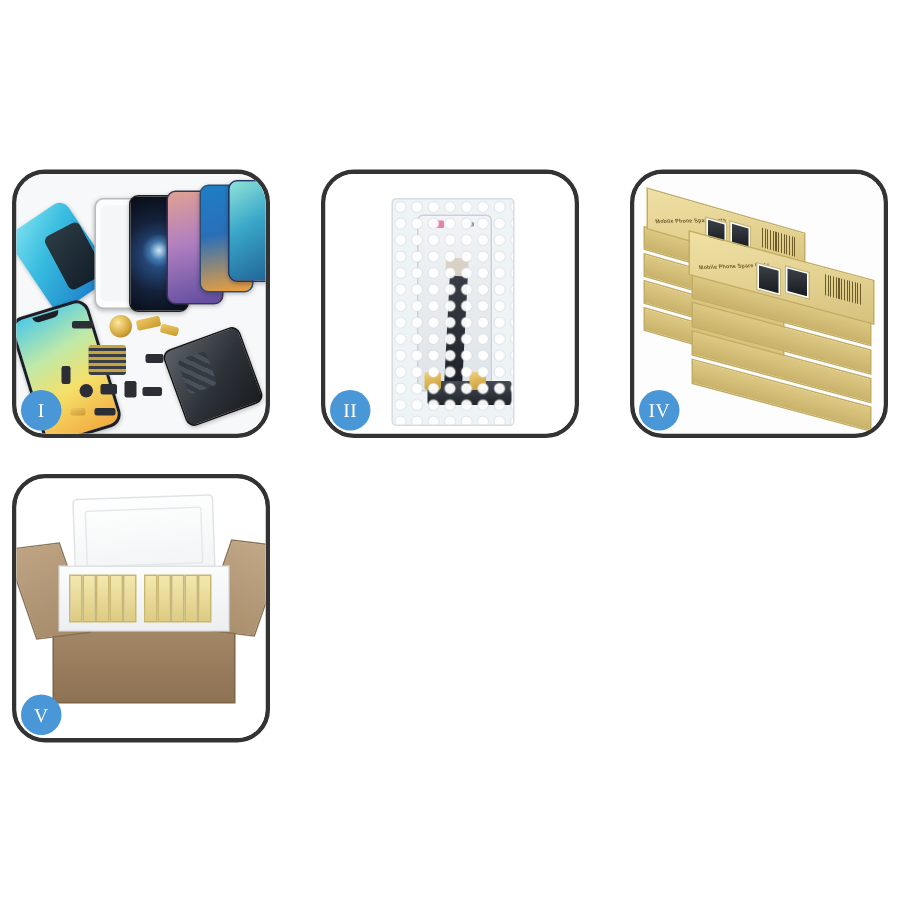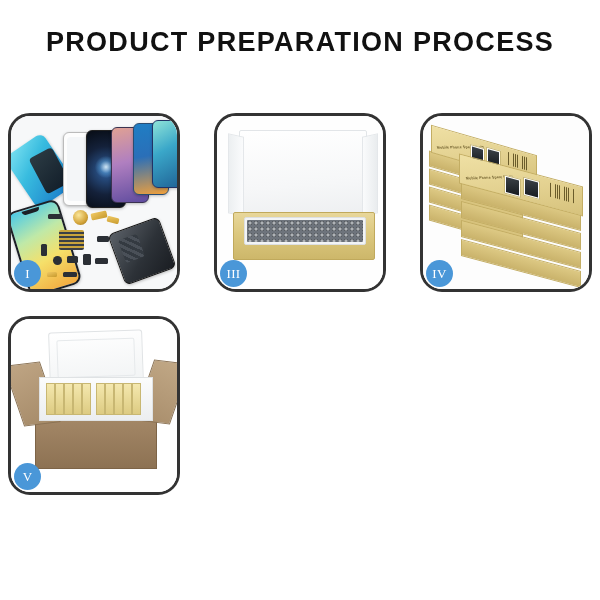--- a/index.html
+++ b/index.html
@@ -186,21 +186,20 @@
     background:linear-gradient(180deg,rgba(160,139,108,.9),rgba(142,121,92,.9));
     transform:rotate(12deg);}
   .tab{position:absolute;background:rgba(130,108,80,.55);border-radius:1px;}
 </style>
 </head>
 <body>
 
 <div class="page">
 
   <div class="header">
-    <div class="title">PRODUCT PREPARATION PROCESS</div>
   </div>
 
   <div class="grid">
 
     <div class="panel">
       <div class="stage p1">
         <div class="ph flex"></div>
         <div class="ph s1"></div>
         <div class="ph s2"></div>
         <div class="ph s3"></div>
@@ -218,32 +217,37 @@
         <div class="chip" style="left:84px;top:142px;width:13px;height:6px;"></div>
         <div class="chip" style="left:30px;top:128px;width:6px;height:12px;"></div>
         <div class="gold" style="left:80px;top:96px;width:16px;height:7px;transform:rotate(-12deg);"></div>
         <div class="gold" style="left:96px;top:101px;width:12px;height:6px;transform:rotate(14deg);"></div>
         <div class="gold" style="left:36px;top:156px;width:10px;height:5px;"></div>
         <div class="chip" style="left:52px;top:156px;width:14px;height:5px;"></div>
       </div>
       <div class="badge">I</div>
     </div>
 
-
     <div class="panel">
-      <div class="stage p3">
-        <div class="lid"></div>
-        <div class="tray">
-          <div class="trayin">
-            <div class="foam"></div>
+      <div class="stage p2">
+        <div class="bag">
+          <div class="lcd">
+            <div class="pinkdot"></div>
+            <div class="graydot"></div>
+            <div class="flexcab"></div>
+            <div class="connbar"></div>
+            <div class="goldtab" style="left:4px;top:104px;"></div>
+            <div class="goldtab" style="left:34px;top:104px;"></div>
           </div>
+          <div class="bubbles"></div>
         </div>
       </div>
-      <div class="badge">III</div>
+      <div class="badge">II</div>
     </div>
+
 
     <div class="panel">
       <div class="stage p4">
         <div class="stack">
 
           <div class="sbox" style="left:2px;top:26px;width:92px;height:14px;transform:skewY(16deg);">
               <div class="side" style="top:0;bottom:0;"></div>
             </div>
           <div class="sbox" style="left:2px;top:44px;width:92px;height:14px;transform:skewY(16deg);">
               <div class="side" style="top:0;bottom:0;"></div>

